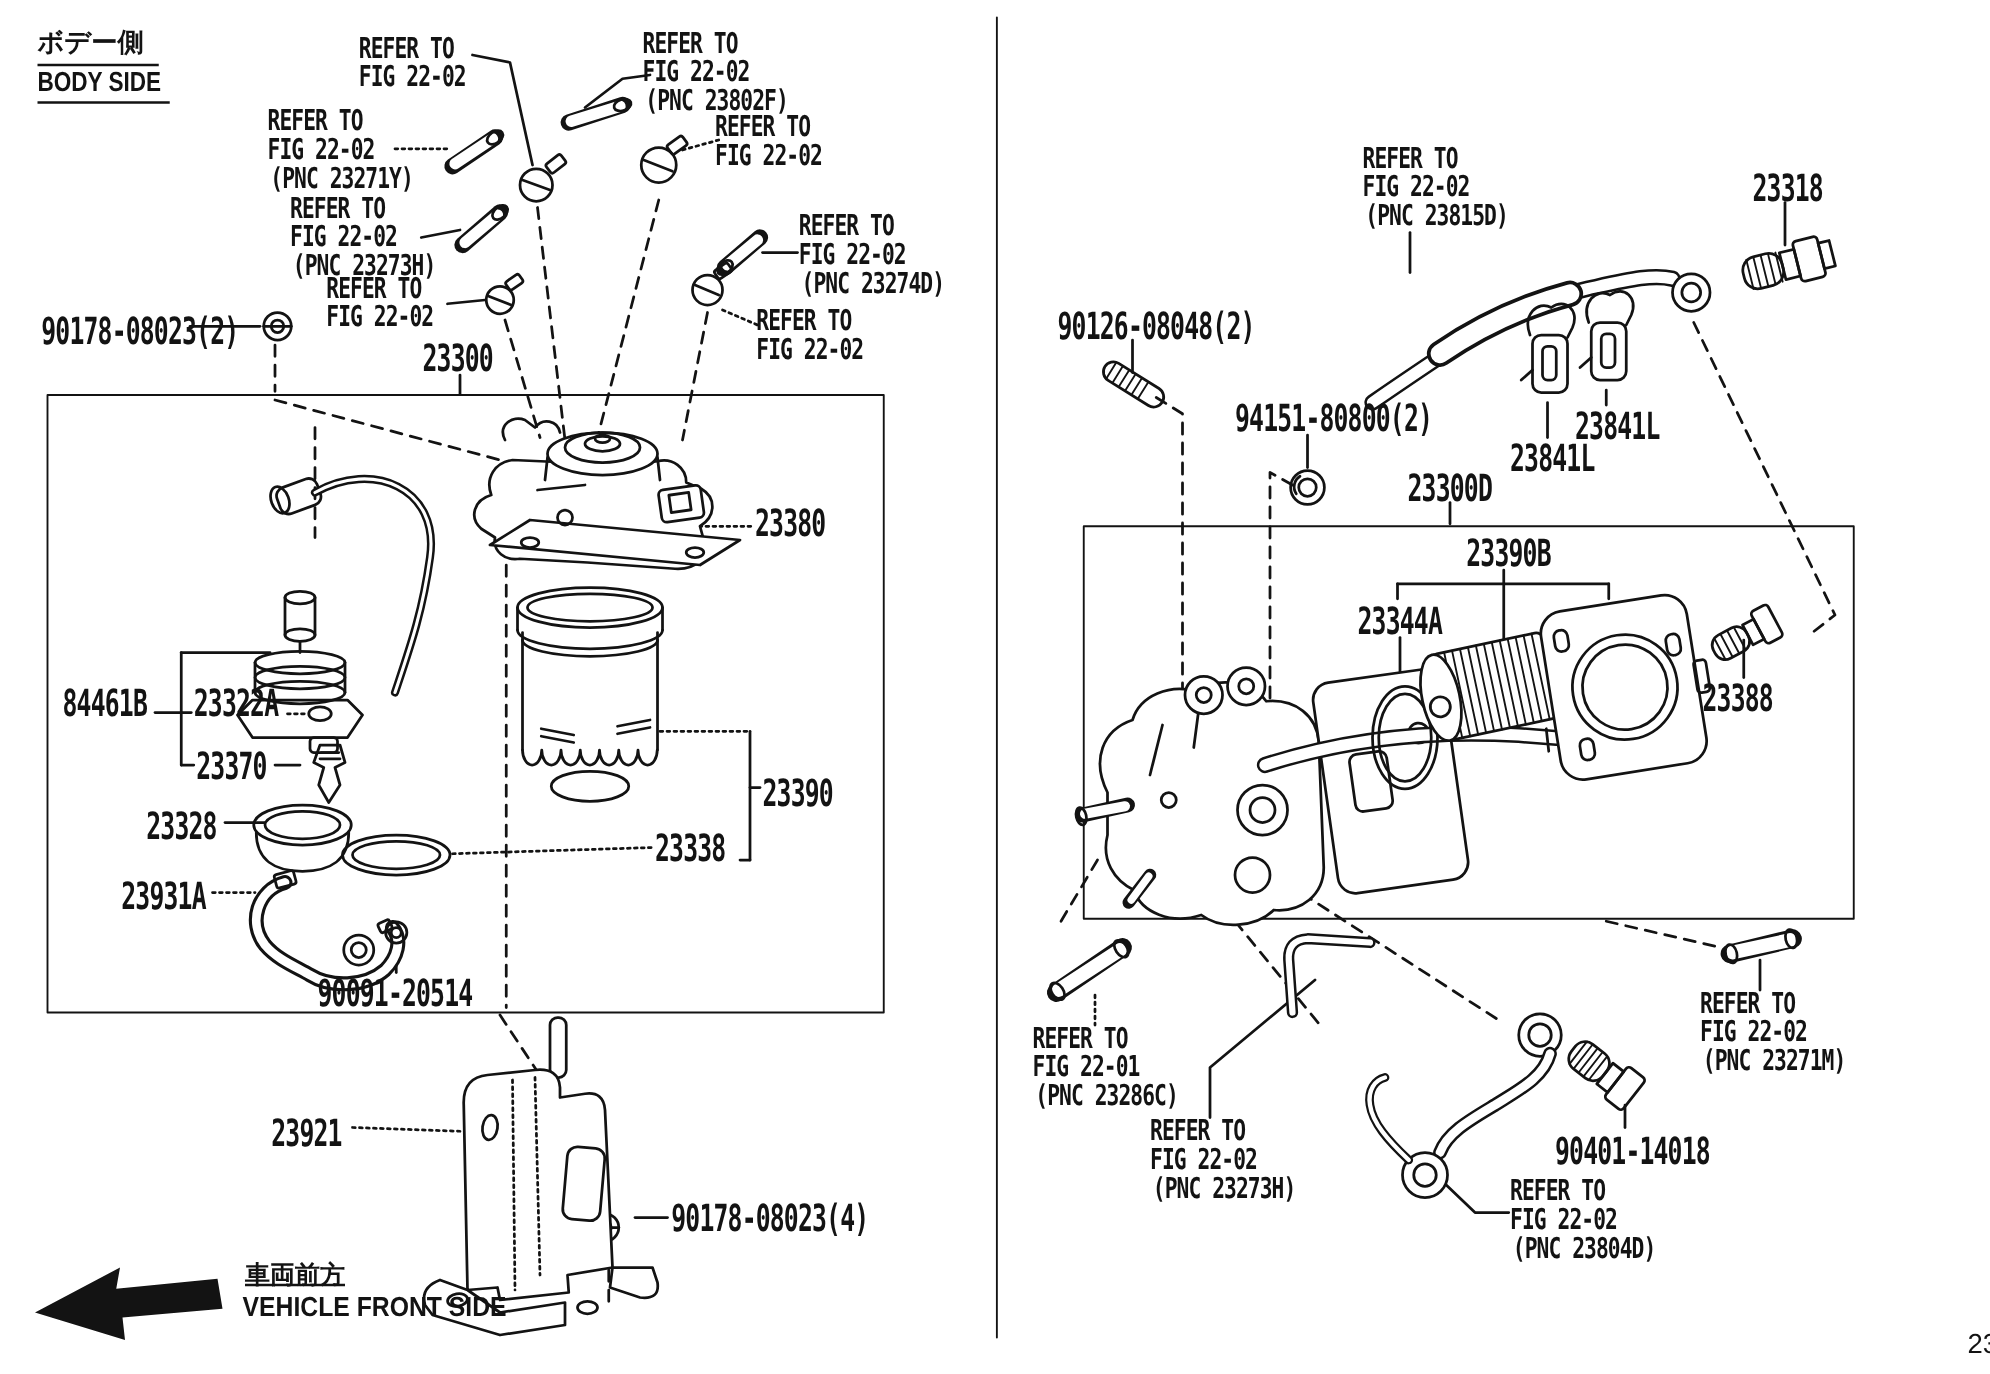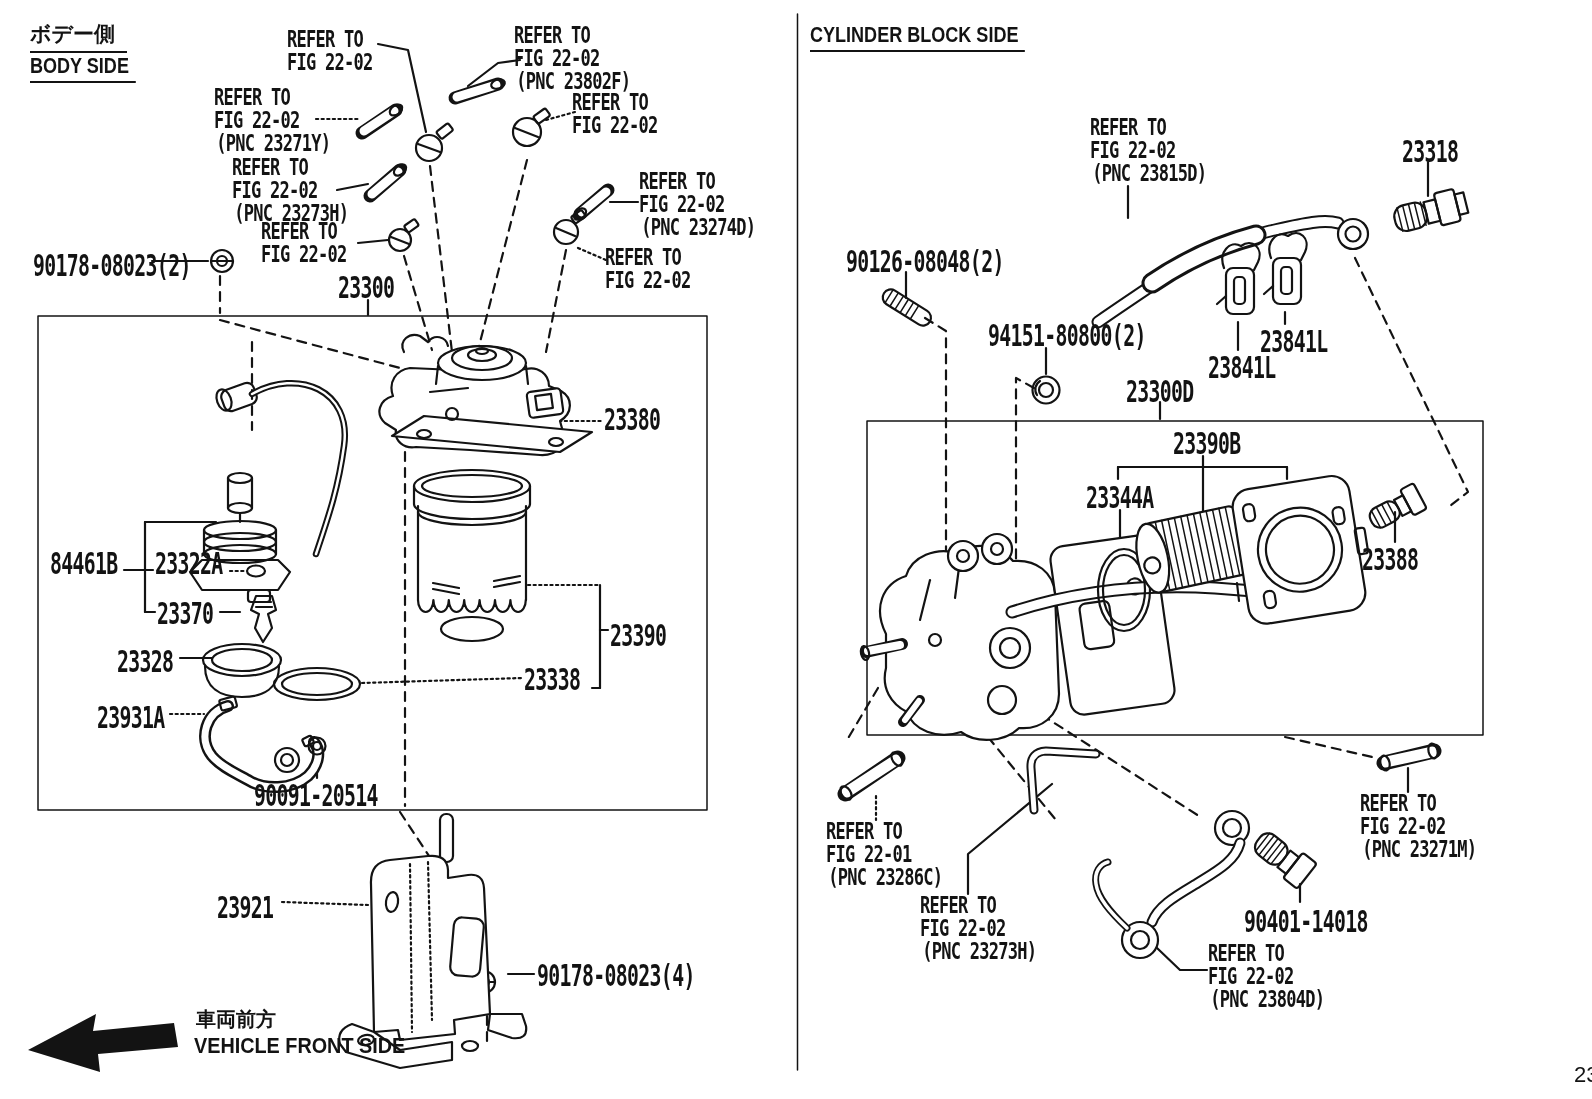--- a/index.html
+++ b/index.html
@@ -15,21 +15,21 @@
   .tubeO{fill:none;stroke:#131313;stroke-linecap:round;}
   .tubeI{fill:none;stroke:#fff;stroke-linecap:round;}
   .lbl{position:absolute;white-space:nowrap;transform-origin:0 0;}
   .part{font:700 30px "DejaVu Sans Mono",monospace;transform:scaleX(.66);letter-spacing:-1px;}
   .ref{font:700 23px "DejaVu Sans Mono",monospace;line-height:23px;transform:scaleX(.74);letter-spacing:-1px;}
   .ref .pnc{padding-left:3px;}
   .hdr-jp{font:700 21px "Liberation Sans",sans-serif;border-bottom:2.5px solid #131313;
           padding:0 12px 3px 0;display:inline-block;}
   .hdr-en{font:700 22px "Liberation Sans",sans-serif;border-bottom:2.5px solid #131313;
           padding:0 8px 2px 0;display:inline-block;transform-origin:0 0;transform:scaleX(.82);}
-  .front-jp{font:700 20px "Liberation Sans",sans-serif;}
+  .front-jp{font:700 20px "Liberation Sans",sans-serif;text-decoration:underline;}
   .front-en{font:700 22px "Liberation Sans",sans-serif;transform-origin:0 0;transform:scaleX(.9);}
   .code{font:400 22px "Liberation Sans",sans-serif;}
 </style>
 </head>
 <body>
 
 <div id="stage">
 
 <svg id="art" width="1592" height="1099" viewBox="0 0 1592 1099">
 
@@ -385,21 +385,20 @@
     <ellipse class="ln" cx="1385" cy="763" rx="4.5" ry="7.5" transform="rotate(-13 1385 763)"></ellipse>
     <ellipse class="ln" cx="1433" cy="751" rx="4.5" ry="7.5" transform="rotate(-13 1433 751)"></ellipse>
   </g>
 </svg>
 
 <div class="lbl" style="left:30px;top:20px">
   <div><span class="hdr-jp">ボデー側</span></div>
   <div><span class="hdr-en">BODY SIDE</span></div>
 </div>
 <div class="lbl" style="left:810px;top:22px">
-  <div><span class="hdr-en">CYLINDER BLOCK SIDE</span></div>
 </div>
 
 <div class="lbl ref" style="left:287px;top:28px">
       <div>REFER TO</div>
       <div>FIG 22-02</div>
     </div>
 <div class="lbl ref" style="left:514px;top:24px">
       <div>REFER TO</div>
       <div>FIG 22-02</div>
       <div class="pnc">(PNC 23802F)</div>

